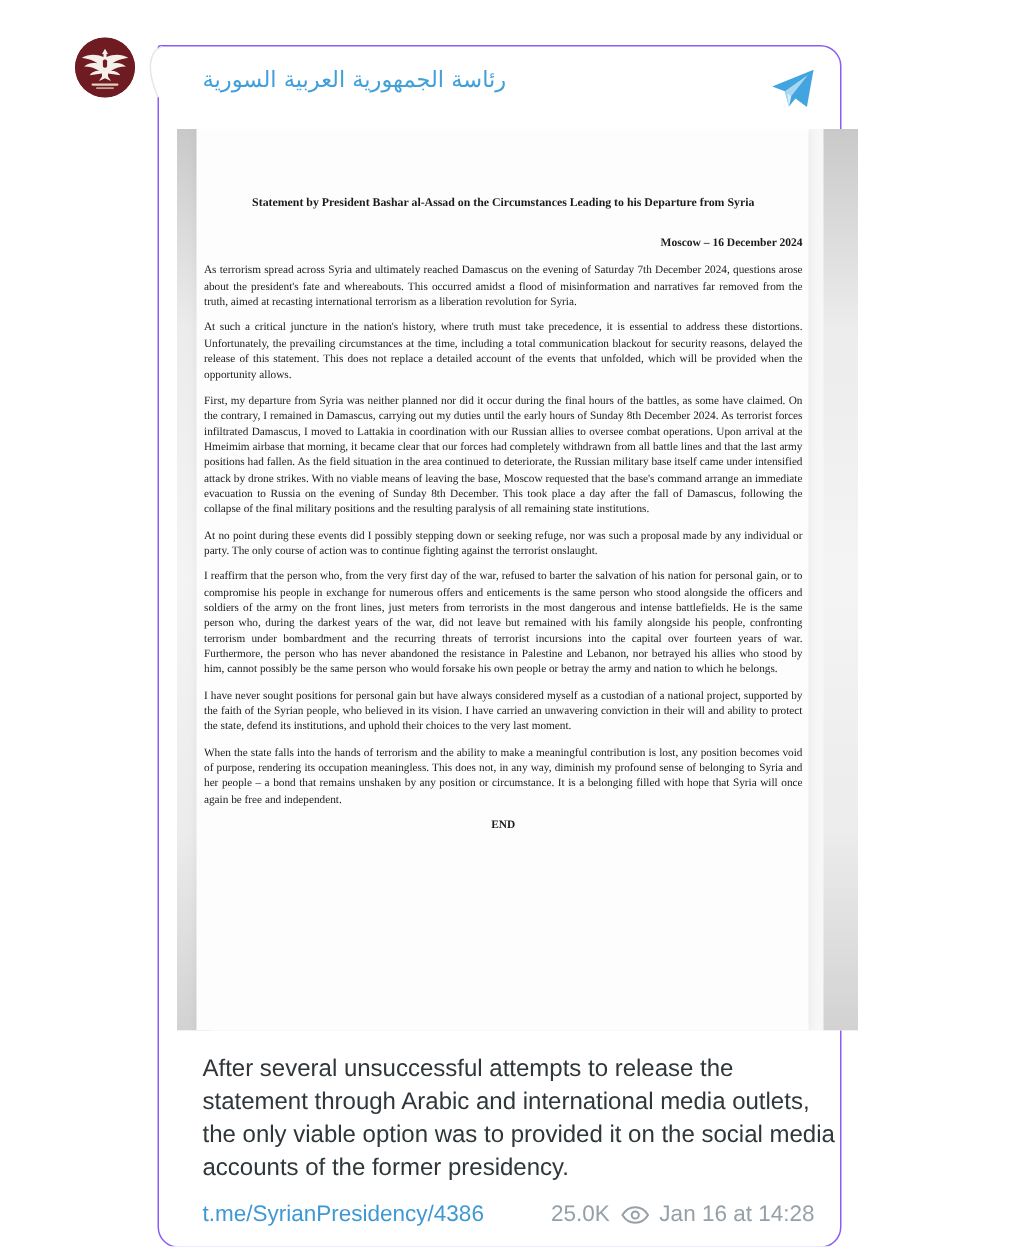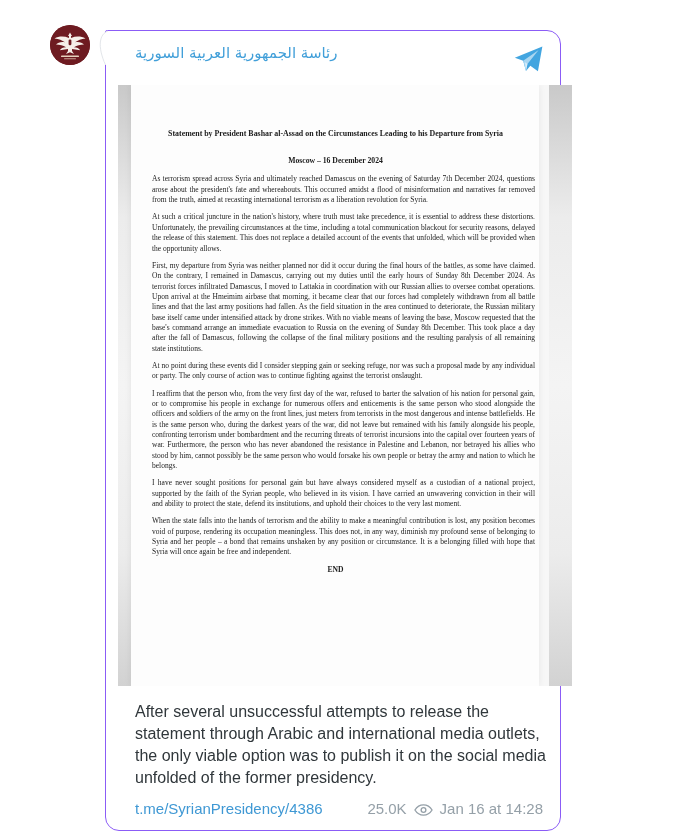--- a/index.html
+++ b/index.html
@@ -35,34 +35,34 @@
   .edge { position:absolute; top:0; bottom:0; width:23px; }
   .edge-l { left:0;  background:linear-gradient(to bottom,#c9c9c9,#ececec 22%,#f4f4f4 50%,#ececec 78%,#d2d2d2); }
   .edge-r { right:0; background:linear-gradient(to bottom,#c9c9c9,#ececec 22%,#f4f4f4 50%,#ececec 78%,#d2d2d2); }
   .doc-page {
     position:absolute; left:13px; top:0; width:408px; height:601px;
     background:#fdfdfd; padding:42px 4px 0 5px; overflow:hidden;
     box-shadow:0 0 7px rgba(0,0,0,.07);
   }
   .doc { font-family:"Liberation Serif", serif; color:#1b1b1b; font-size:7.5px; line-height:1.38; text-align:justify; }
   .doc-title { font-weight:bold; text-align:center; font-size:7.9px; line-height:1.75; margin:0 14px 15px; }
-  .doc-dateline { font-weight:bold; font-size:7.7px; margin-bottom:8px; text-align:center; }
-  .doc p { margin-bottom:7px;margin-left:16px; }
+  .doc-dateline { font-weight:bold; font-size:7.7px; margin-bottom:8px; text-align:right; }
+  .doc p { margin-bottom:7px; }
   .doc-end { font-weight:bold; font-size:7.6px; margin-top:3px; text-align:center; }
   
   .caption {
     padding:15px 17px 9px 17px; width:456px;
     font-size:16px; line-height:22px; color:#30373b;
   }
   .footer {
     display:flex; justify-content:space-between; align-items:center;
     padding:2px 17px 13px 17px;
   }
   .post-link { color:#3f98d4; font-size:15px; text-decoration:none; cursor:pointer; }
-  .meta { display:flex; align-items:flex-end; gap:7px; color:#95a0a8; font-size:15px; }
+  .meta { display:flex; align-items:flex-start; gap:7px; color:#95a0a8; font-size:15px; }
   .meta .eye { margin-top:2px; }
 </style>
 </head>
 <body>
 
 <div class="page">
 
   <div class="avatar">
     <svg width="40" height="40" viewBox="0 0 40 40">
       <circle cx="20" cy="20" r="20" fill="#6e1b21"></circle>
@@ -100,30 +100,30 @@
     <div class="photo">
       <div class="edge edge-l"></div>
       <div class="edge edge-r"></div>
       <div class="doc-page">
         <div class="doc">
           <div class="doc-title">Statement by President Bashar al-Assad on the Circumstances Leading to his Departure from Syria</div>
           <div class="doc-dateline">Moscow – 16 December 2024</div>
           <p>As terrorism spread across Syria and ultimately reached Damascus on the evening of Saturday 7th December 2024, questions arose about the president's fate and whereabouts.  This occurred amidst a flood of misinformation and narratives far removed from the truth, aimed at recasting international terrorism as a liberation revolution for Syria.</p>
           <p>At such a critical juncture in the nation's history, where truth must take precedence, it is essential to address these distortions.  Unfortunately, the prevailing circumstances at the time, including a total communication blackout for security reasons, delayed the release of this statement.  This does not replace a detailed account of the events that unfolded, which will be provided when the opportunity allows.</p>
           <p>First, my departure from Syria was neither planned nor did it occur during the final hours of the battles, as some have claimed.  On the contrary, I remained in Damascus, carrying out my duties until the early hours of Sunday 8th December 2024.  As terrorist forces infiltrated Damascus, I moved to Lattakia in coordination with our Russian allies to oversee combat operations.  Upon arrival at the Hmeimim airbase that morning, it became clear that our forces had completely withdrawn from all battle lines and that the last army positions had fallen.  As the field situation in the area continued to deteriorate, the Russian military base itself came under intensified attack by drone strikes.  With no viable means of leaving the base, Moscow requested that the base's command arrange an immediate evacuation to Russia on the evening of Sunday 8th December.  This took place a day after the fall of Damascus, following the collapse of the final military positions and the resulting paralysis of all remaining state institutions.</p>
-          <p>At no point during these events did I consider stepping gain or seeking refuge, nor was such a proposal made by any individual or party.  The only course of action was to continue fighting against the terrorist onslaught.</p>
+          <p>At no point during these events did I possibly stepping down or seeking refuge, nor was such a proposal made by any individual or party.  The only course of action was to continue fighting against the terrorist onslaught.</p>
           <p>I reaffirm that the person who, from the very first day of the war, refused to barter the salvation of his nation for personal gain, or to compromise his people in exchange for numerous offers and enticements is the same person who stood alongside the officers and soldiers of the army on the front lines, just meters from terrorists in the most dangerous and intense battlefields.  He is the same person who, during the darkest years of the war, did not leave but remained with his family alongside his people, confronting terrorism under bombardment and the recurring threats of terrorist incursions into the capital over fourteen years of war.  Furthermore, the person who has never abandoned the resistance in Palestine and Lebanon, nor betrayed his allies who stood by him, cannot possibly be the same person who would forsake his own people or betray the army and nation to which he belongs.</p>
           <p>I have never sought positions for personal gain but have always considered myself as a custodian of a national project, supported by the faith of the Syrian people, who believed in its vision. I have carried an unwavering conviction in their will and ability to protect the state, defend its institutions, and uphold their choices to the very last moment.</p>
           <p>When the state falls into the hands of terrorism and the ability to make a meaningful contribution is lost, any position becomes void of purpose, rendering its occupation meaningless.  This does not, in any way, diminish my profound sense of belonging to Syria and her people – a bond that remains unshaken by any position or circumstance.  It is a belonging filled with hope that Syria will once again be free and independent.</p>
           <div class="doc-end">END</div>
         </div>
       </div>
     </div>
 
-    <div class="caption">After several unsuccessful attempts to release the statement through Arabic and international media outlets, the only viable option was to publish it on the social media unfolded of the former presidency.</div>
+    <div class="caption">After several unsuccessful attempts to release the statement through Arabic and international media outlets, the only viable option was to provided it on the social media accounts of the former presidency.</div>
 
     <div class="footer">
       <a class="post-link">t.me/SyrianPresidency/4386</a>
       <div class="meta">
         <span>25.0K</span>
         <svg class="eye" width="19" height="14" viewBox="0 0 24 16">
           <path d="M12 1.5 C7.2 1.5 3.2 4.7 1.2 8 C3.2 11.3 7.2 14.5 12 14.5 S20.8 11.3 22.8 8 C20.8 4.7 16.8 1.5 12 1.5 Z" fill="none" stroke="#95a0a8" stroke-width="1.7"></path>
           <circle cx="12" cy="8" r="3" fill="none" stroke="#95a0a8" stroke-width="1.7"></circle>
         </svg>
         <span>Jan 16 at 14:28</span>

